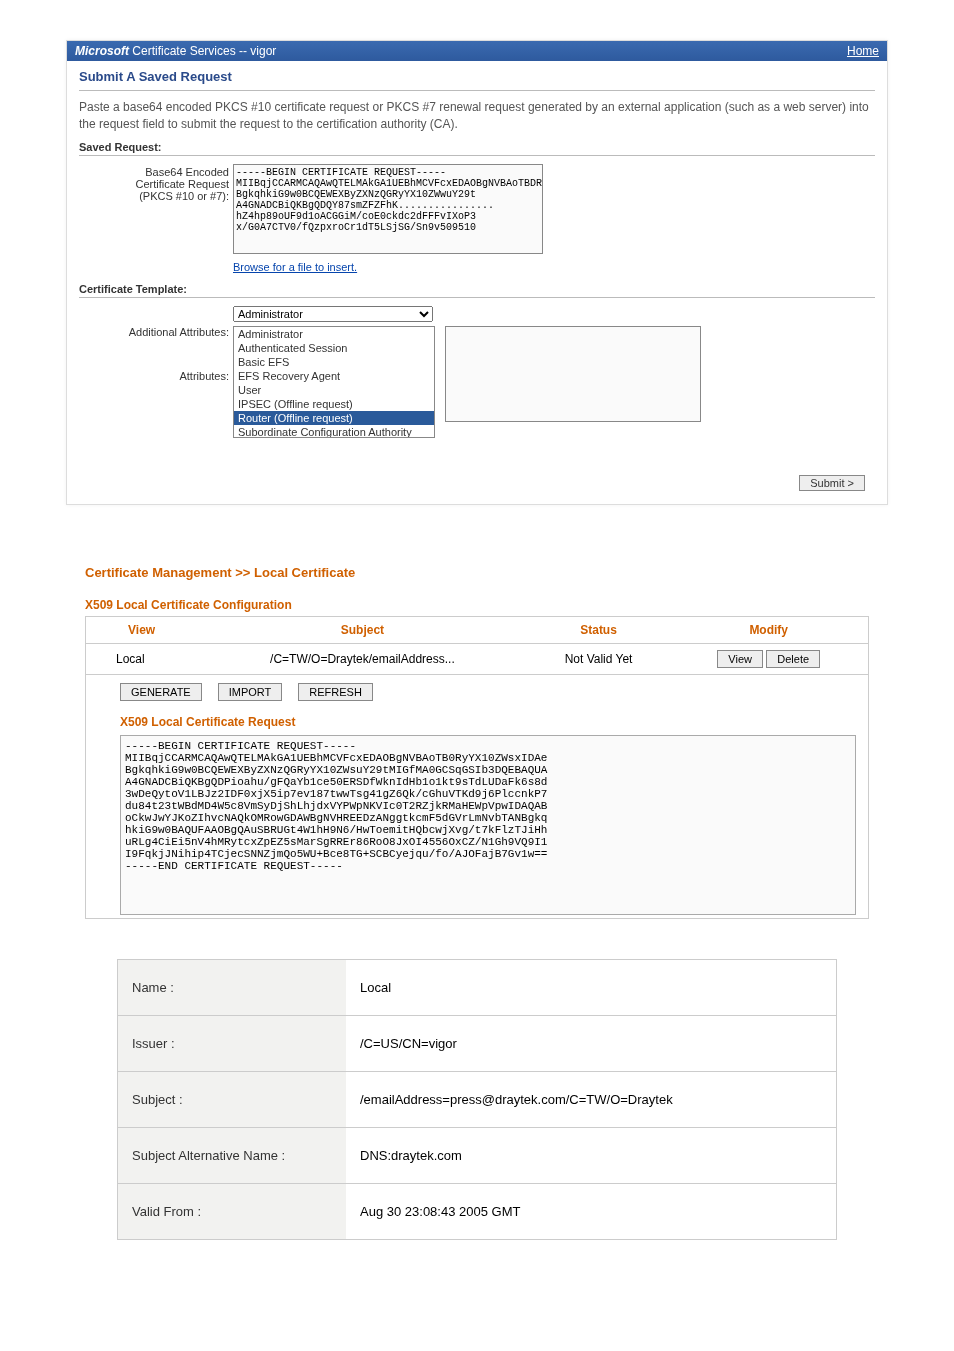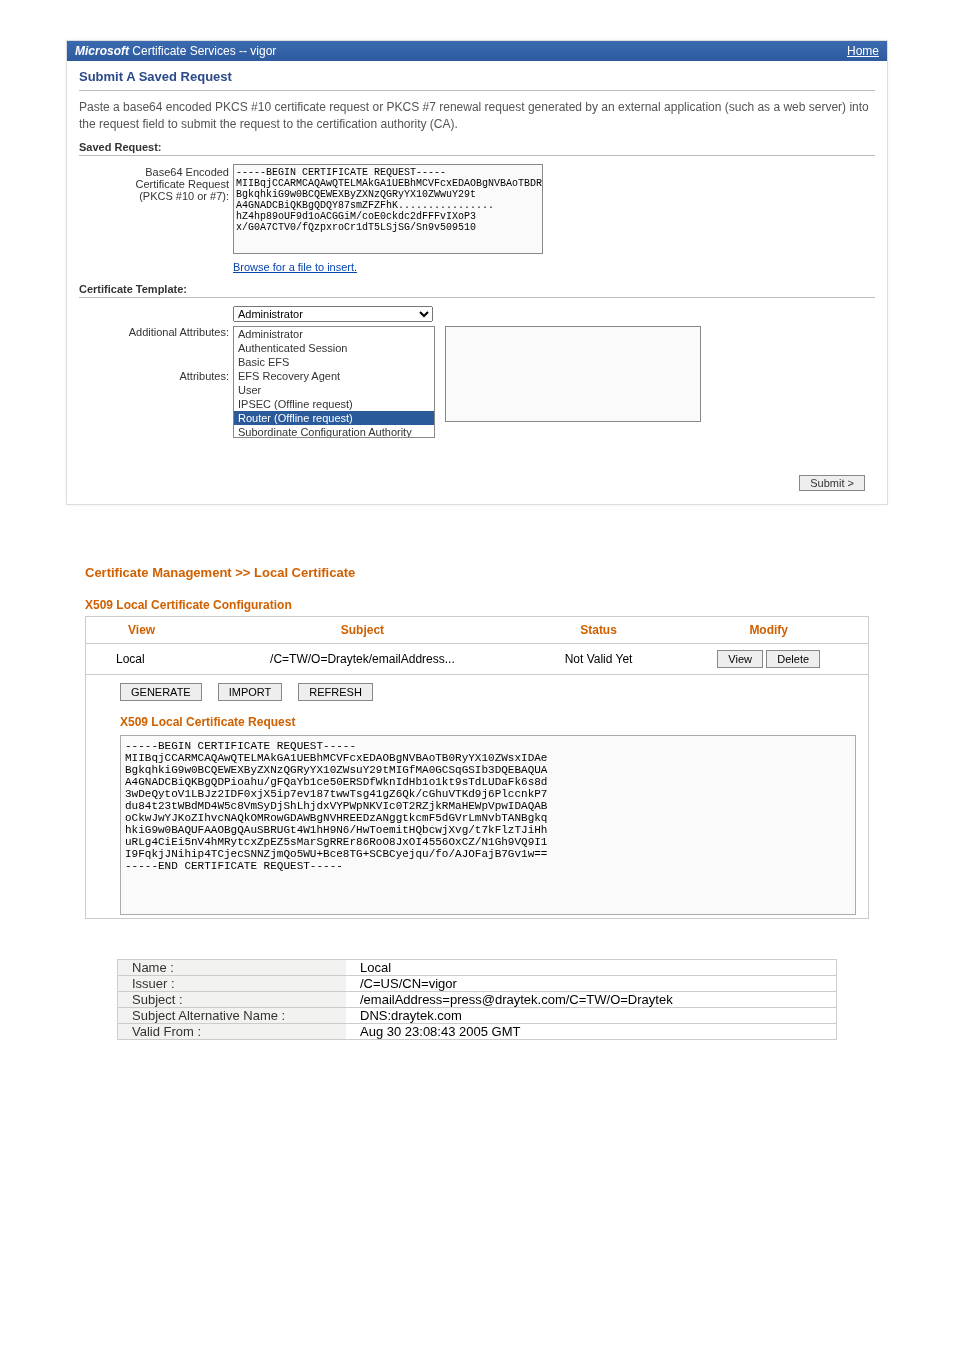--- a/index.html
+++ b/index.html
@@ -107,21 +107,21 @@
     background:#fafafa; border:1px solid #aaa; resize:none;
     overflow:auto; white-space:pre; padding:4px;
   }
 
   
   table.details{
     width:720px; margin:0 auto; border-collapse:collapse; font-size:13px;
     border:1px solid #ccc;
   }
   table.details td{
-    padding:0 14px; border-bottom:1px solid #ccc; vertical-align:top;
+    padding:20px 14px; border-bottom:1px solid #ccc; vertical-align:top;
   }
   table.details td.k{
     width:200px; background:#f2f2f0; color:#333; font-weight:normal;
   }
   table.details tr:last-child td{ border-bottom:none;}
 </style>
 </head>
 <body>
 
 <div class="screenshot-box">

